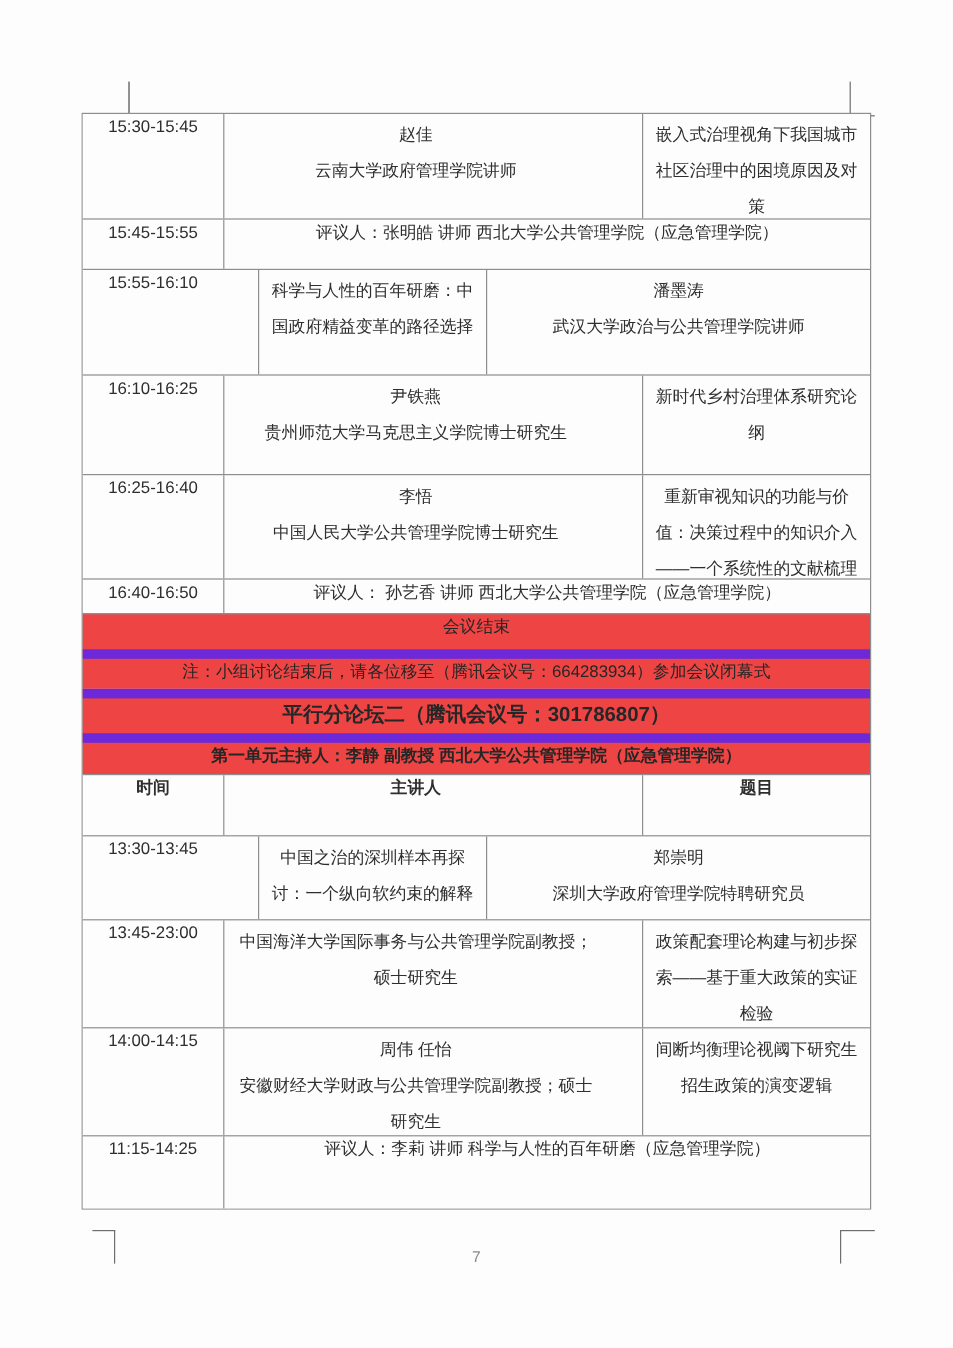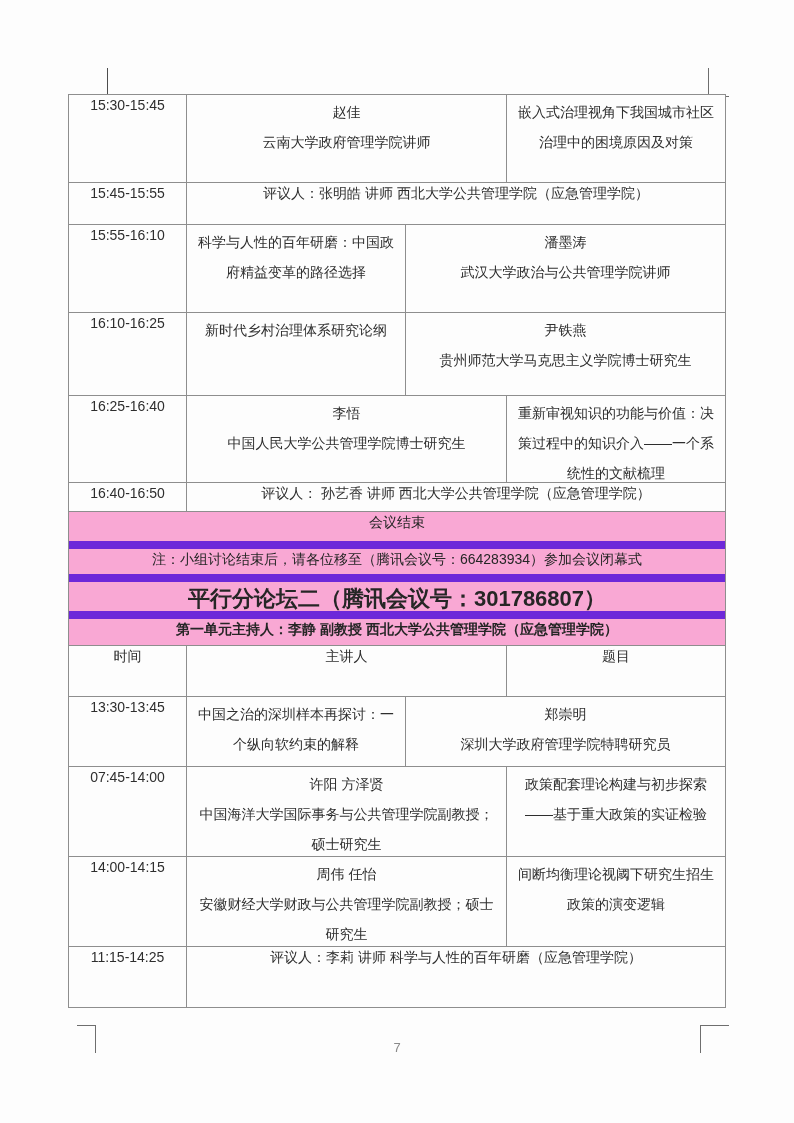--- a/index.html
+++ b/index.html
@@ -32,33 +32,33 @@
   }
   .row:first-child{border-top:none;}
   .cell{
     display:flex;align-items:flex-start;justify-content:center;
     text-align:center;box-sizing:border-box;
     padding:2px 10px;
     font-size:14px;
   }
   .c-time{flex:0 0 117px;width:117px;padding:2px 4px;}
   .c-speaker{flex:0 0 320px;width:320px;border-left:1px solid #8e8e8e;}
-  .c-title{flex:1 1 auto;border-left:1px solid #8e8e8e;}
+  .c-title{flex:1 1 auto;border-left:1px solid #8e8e8e;margin-left:29px;}
   .c-merged{flex:1 1 auto;border-left:1px solid #8e8e8e;}
   .c-full{flex:1 1 auto;}
   .talk .c-speaker .inner,
   .talk .c-title .inner{line-height:2.15;}
   .inner{word-break:break-word;}
 
-  .row.thead .cell{font-weight:normal;}
-
-  .row.green{background:#f9a8d4;}
+  .row.thead .cell{font-weight:bold;}
+
+  .row.green{background:#ef4444;}
   .row.green .cell{color:#262626;}
   .row.sep-white{border-top:8px solid #6d28d9;}
-  .row.forum-title .cell{font-size:22px;font-weight:bold;}
+  .row.forum-title .cell{font-size:17px;font-weight:bold;}
   .row.host .cell{font-weight:600;border-radius:13px;}
 
   .page-number{
     position:absolute;left:0;top:1040px;width:100%;
     text-align:center;font-size:13px;color:#8a8a8a;
   }
 </style>
 </head>
 <body>
 
@@ -107,29 +107,29 @@
             <div>潘墨涛</div>
             <div>武汉大学政治与公共管理学院讲师</div>
           </div>
         </div>
     </div>
 
     <div class="row talk" style="height:83px">
       <div class="cell c-time">
           <div class="inner">16:10-16:25</div>
         </div>
-      <div class="cell c-title">
-          <div class="inner">新时代乡村治理体系研究论纲</div>
-        </div>
       <div class="cell c-speaker">
           <div class="inner">
             <div>尹铁燕</div>
             <div>贵州师范大学马克思主义学院博士研究生</div>
           </div>
         </div>
+      <div class="cell c-title">
+          <div class="inner">新时代乡村治理体系研究论纲</div>
+        </div>
     </div>
 
     <div class="row talk" style="height:87px">
       <div class="cell c-time">
           <div class="inner">16:25-16:40</div>
         </div>
       <div class="cell c-speaker">
           <div class="inner">
             <div>李悟</div>
             <div>中国人民大学公共管理学院博士研究生</div>
@@ -195,25 +195,24 @@
       <div class="cell c-speaker">
           <div class="inner">
             <div>郑崇明</div>
             <div>深圳大学政府管理学院特聘研究员</div>
           </div>
         </div>
     </div>
 
     <div class="row talk" style="height:90px">
       <div class="cell c-time">
-          <div class="inner">07:45-14:00</div>
-        </div>
-      <div class="cell c-speaker">
-          <div class="inner">
-            <div>许阳 方泽贤</div>
+          <div class="inner">13:45-23:00</div>
+        </div>
+      <div class="cell c-speaker">
+          <div class="inner">
             <div>中国海洋大学国际事务与公共管理学院副教授；硕士研究生</div>
           </div>
         </div>
       <div class="cell c-title">
           <div class="inner">政策配套理论构建与初步探索——基于重大政策的实证检验</div>
         </div>
     </div>
 
     <div class="row talk" style="height:90px">
       <div class="cell c-time">

